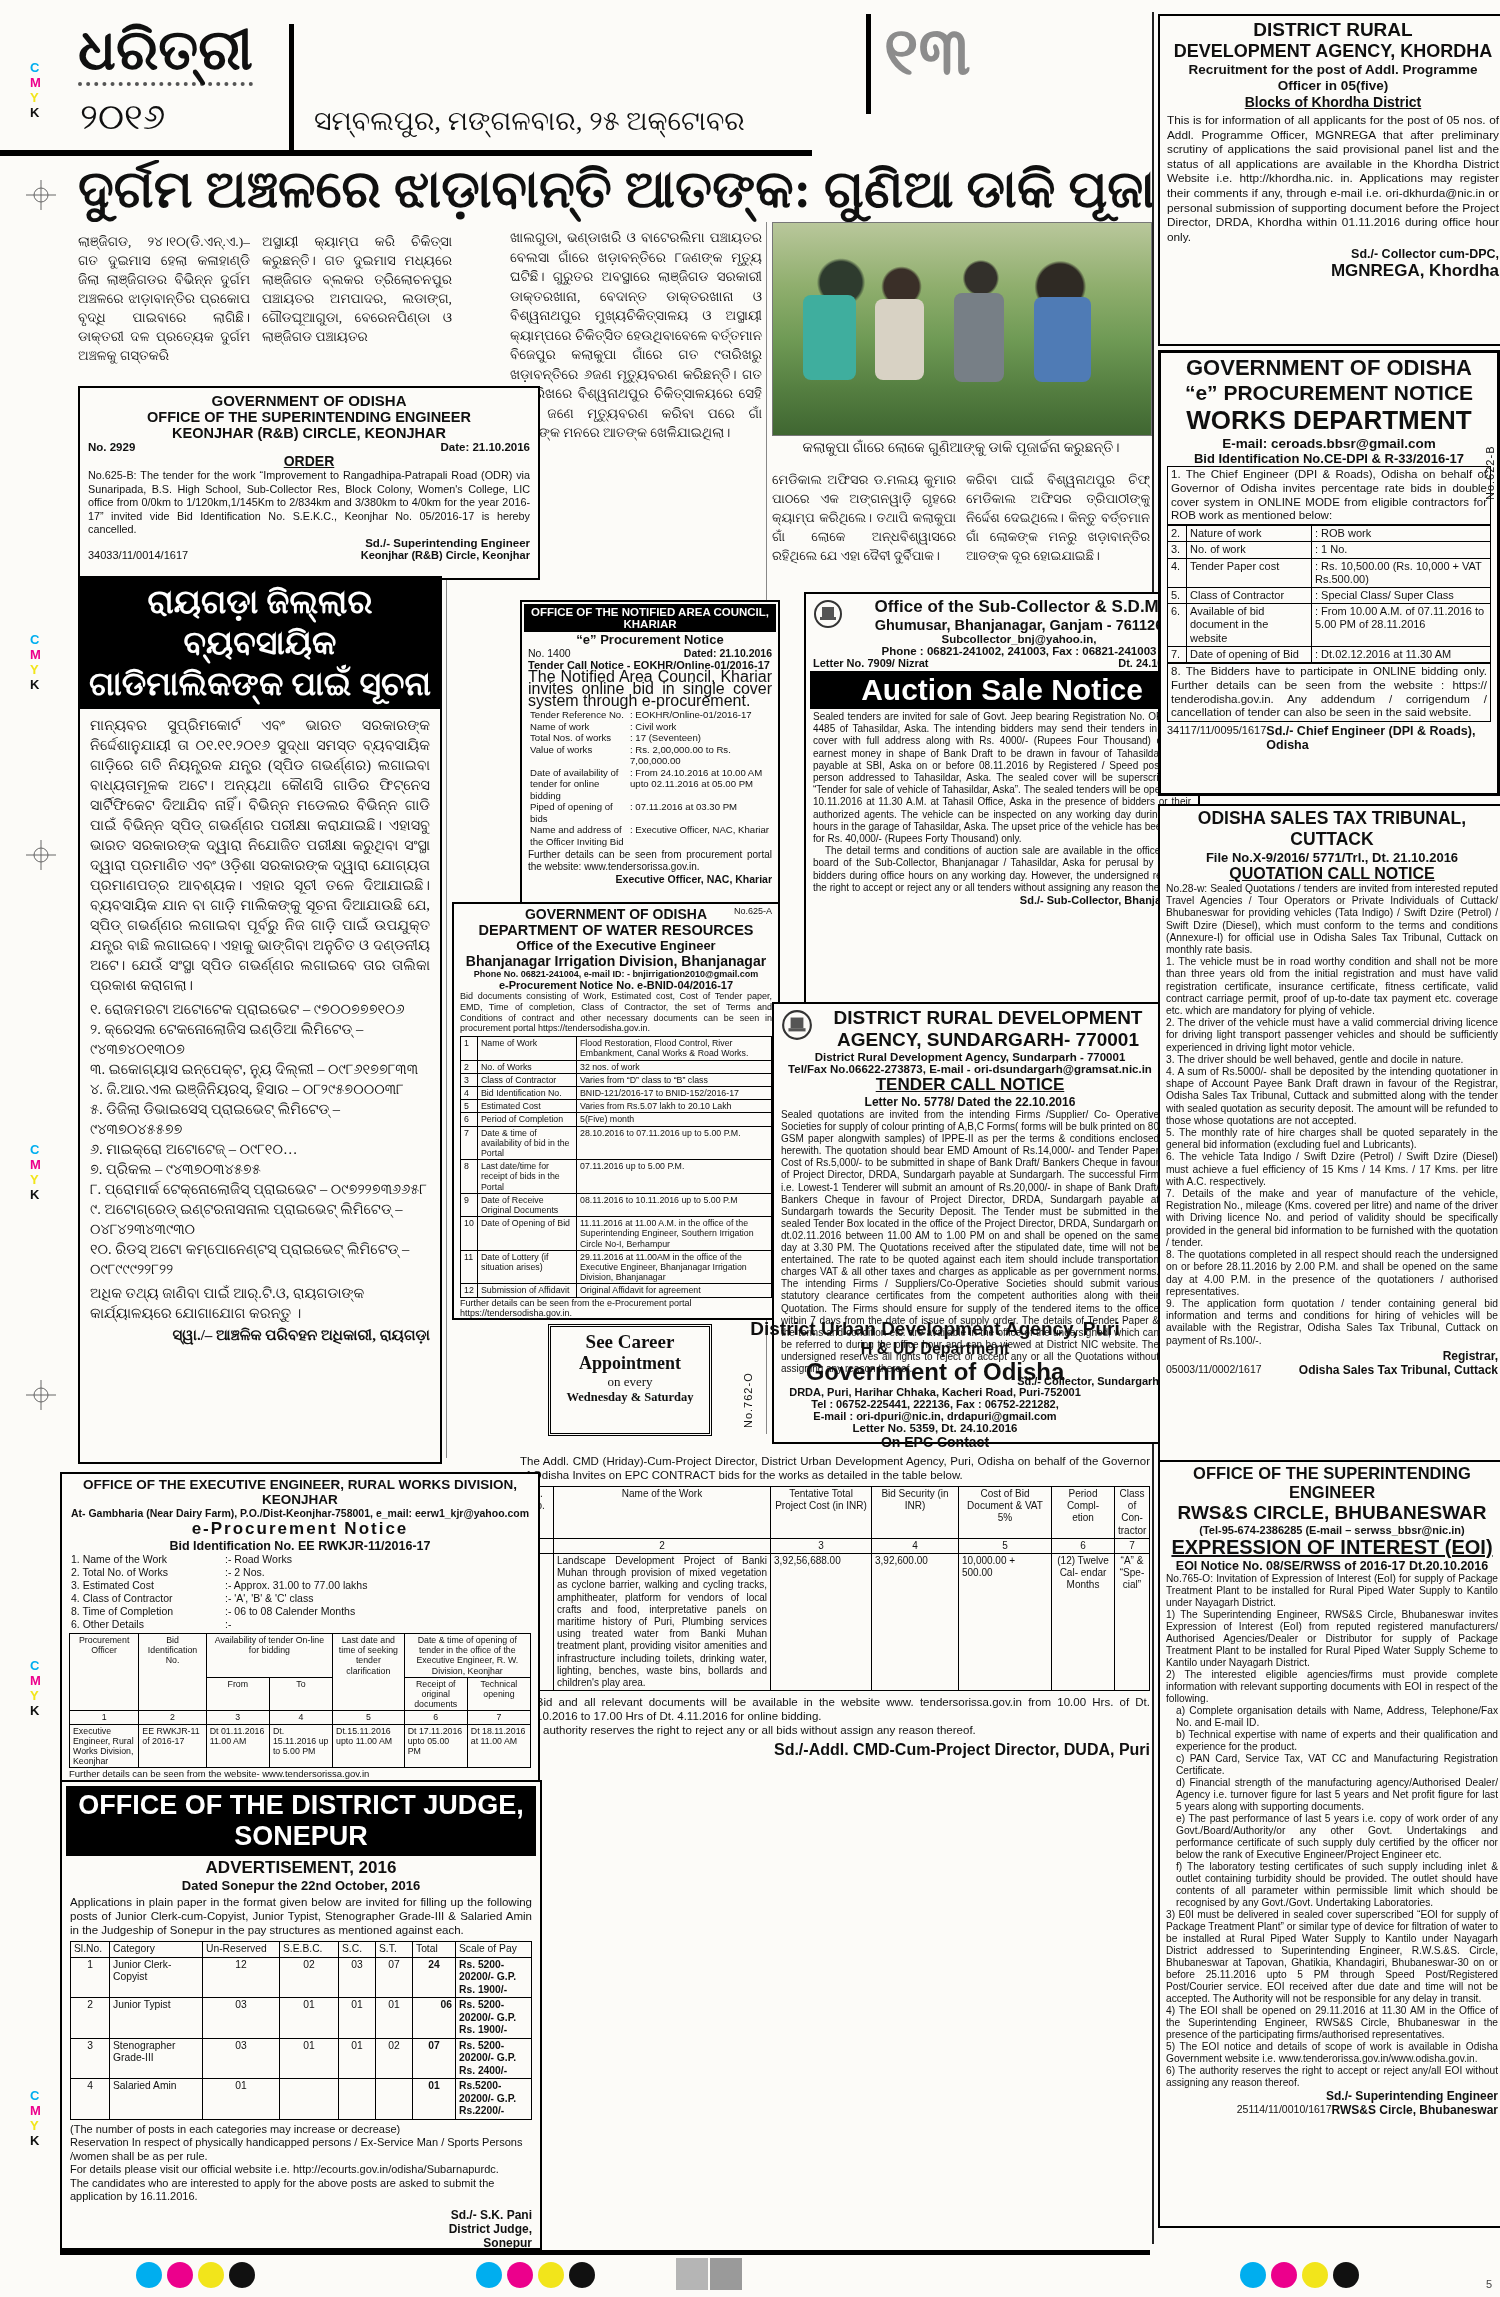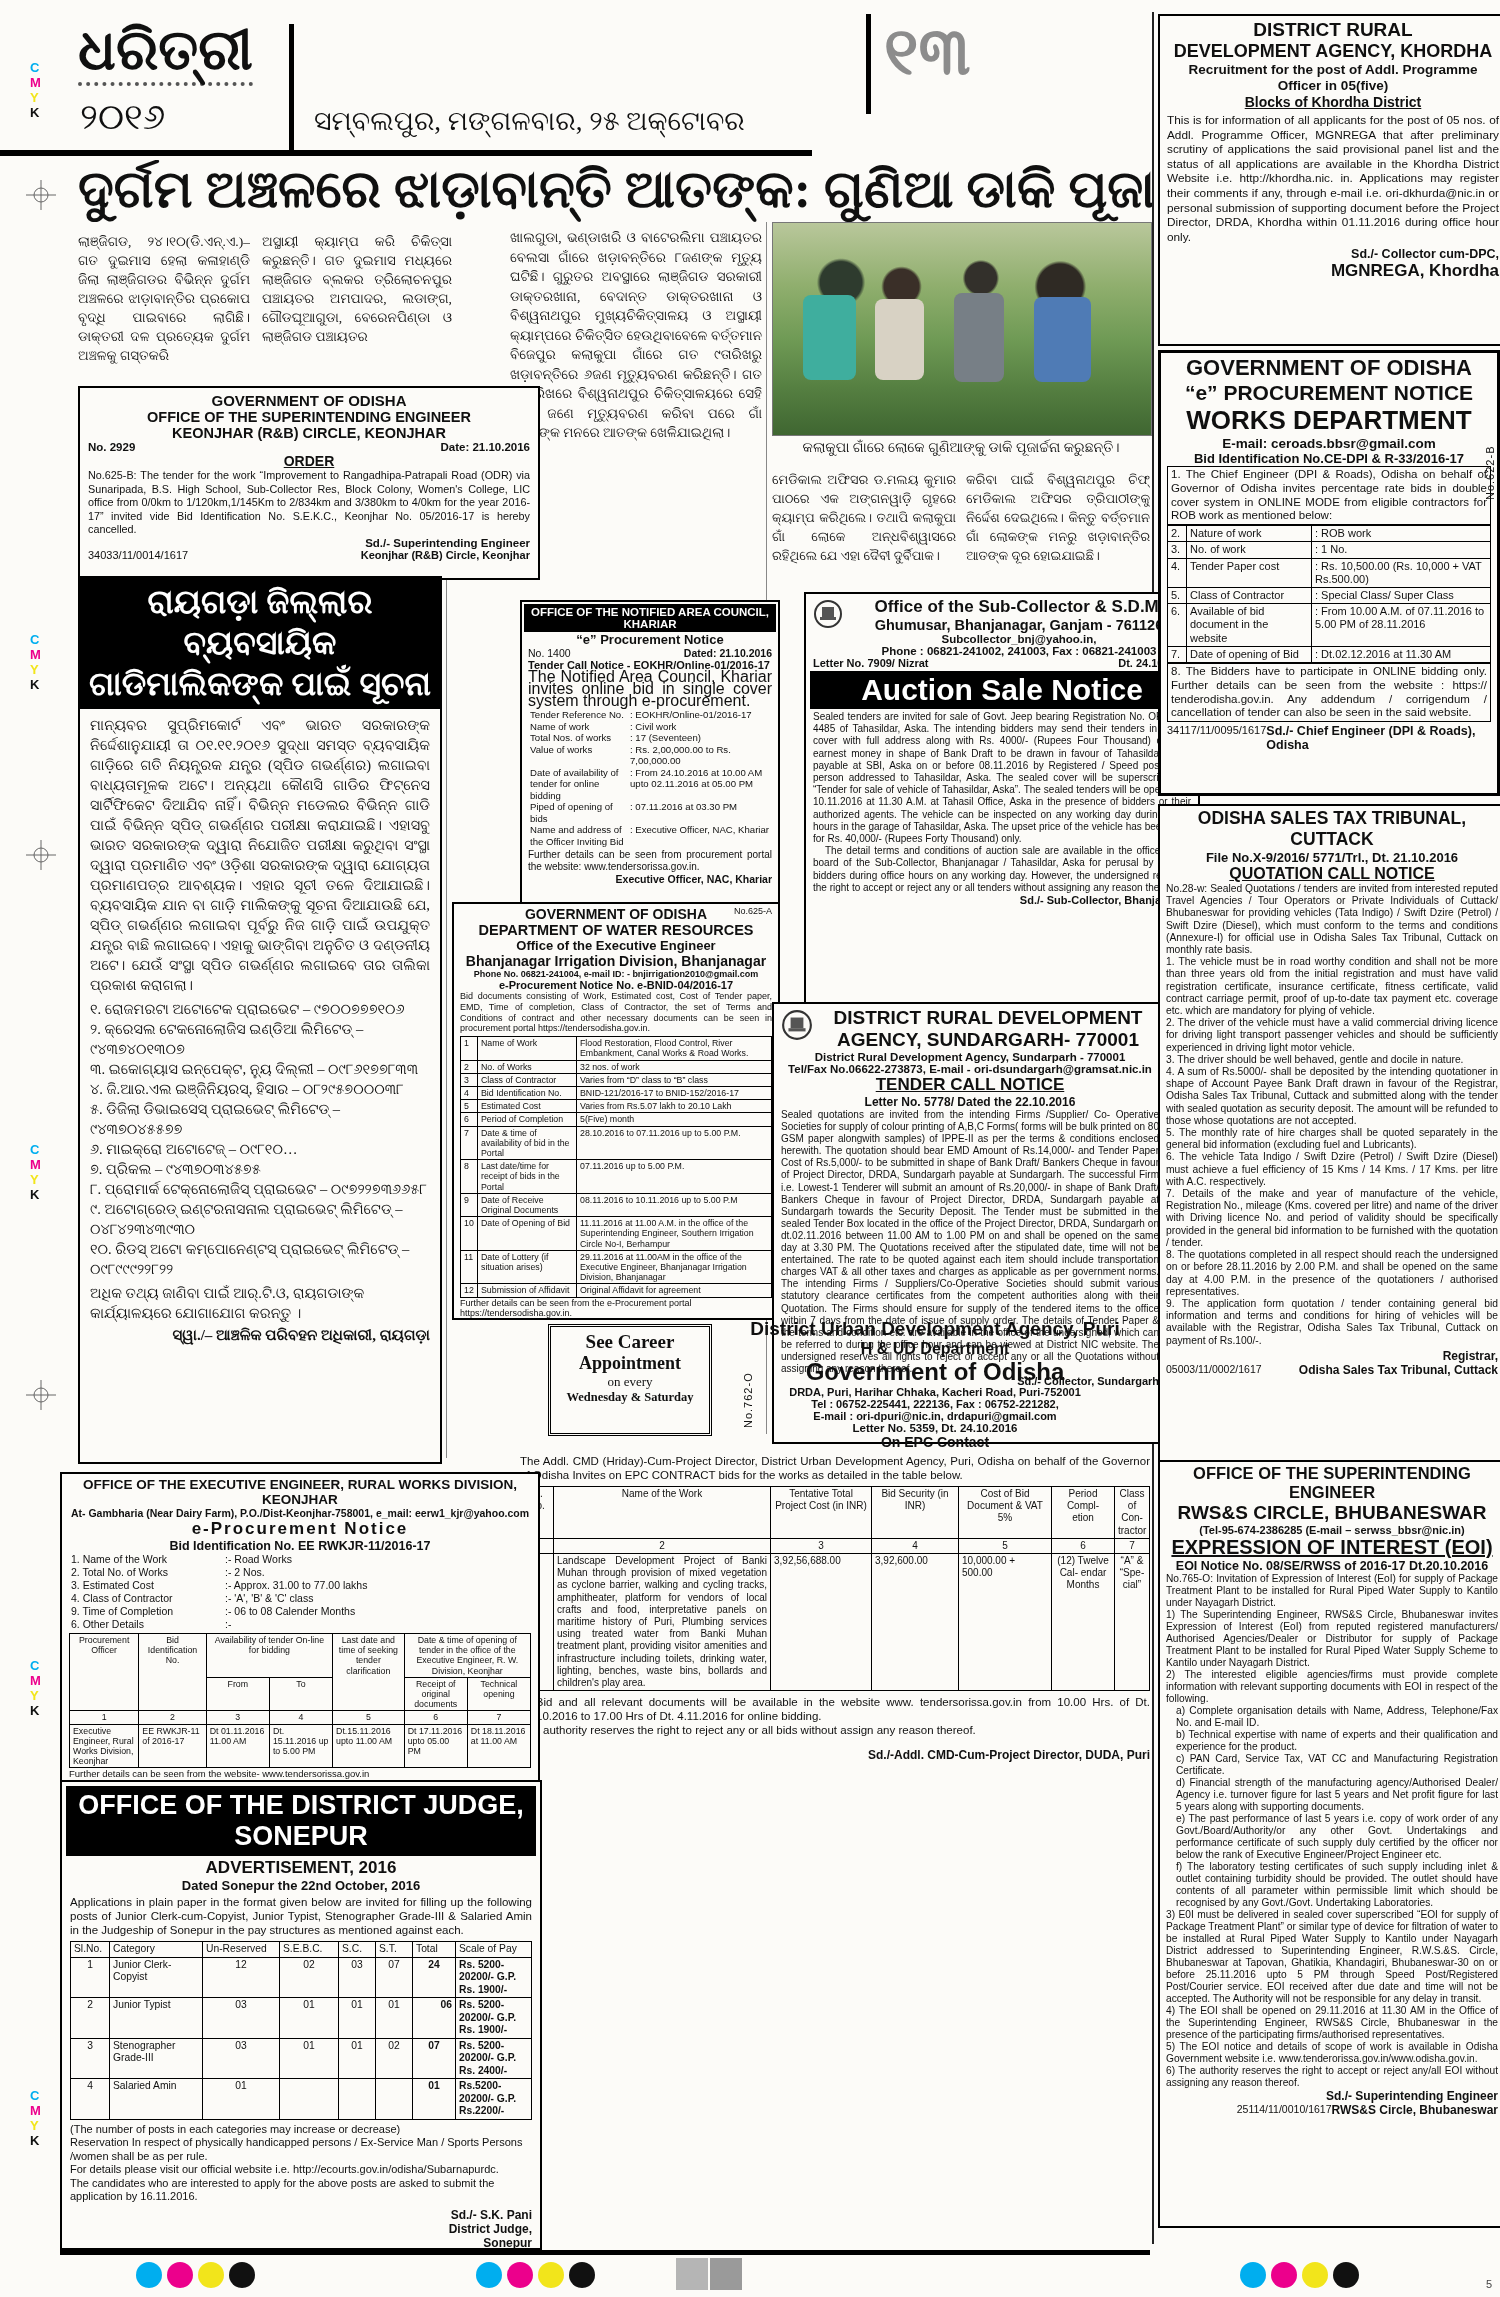--- a/index.html
+++ b/index.html
@@ -389,21 +389,21 @@
         <td>3,92,56,688.00</td>
         <td>3,92,600.00</td>
         <td>10,000.00 + 500.00</td>
         <td style="text-align:center">(12) Twelve Cal- endar Months</td>
         <td style="text-align:center">“A” &amp; “Spe- cial”</td>
       </tr>
     </tbody>
       </table>
     <div class="jt" style="font-size:11.5px;line-height:14px;margin-top:4px">3. Bid and all relevant documents will be available in the website www. tendersorissa.gov.in from 10.00 Hrs. of Dt. 26.10.2016 to 17.00 Hrs of Dt. 4.11.2016 for online bidding.</div>
     <div class="jt" style="font-size:11.5px;line-height:14px">The authority reserves the right to reject any or all bids without assign any reason thereof.</div>
-    <div class="r b" style="font-size:12px;margin-top:11px">Sd./-Addl. CMD-Cum-Project Director, DUDA, Puri</div>
+    <div class="r b" style="font-size:16px;margin-top:4px">Sd./-Addl. CMD-Cum-Project Director, DUDA, Puri</div>
   </section>
 
   <section class="abs box" style="left:60px;top:1472px;width:462px;height:300px;padding:3px 7px">
     <div class="c b" style="font-size:13.5px">OFFICE OF THE EXECUTIVE ENGINEER, RURAL WORKS DIVISION, KEONJHAR</div>
     <div class="c b" style="font-size:10.5px">At- Gambharia (Near Dairy Farm), P.O./Dist-Keonjhar-758001, e_mail: eerw1_kjr@yahoo.com</div>
     <div class="c b" style="font-size:17px;letter-spacing:2px">e-Procurement Notice</div>
     <div class="c b" style="font-size:12.5px">Bid Identification No. EE RWKJR-11/2016-17</div>
     <table class="nb" style="font-size:10.5px;line-height:13px;width:70%">
       <tbody>
           <tr>
@@ -416,21 +416,21 @@
           </tr>
       <tr>
             <td>3.  Estimated Cost</td>
             <td>:-  Approx. 31.00 to 77.00 lakhs</td>
           </tr>
       <tr>
             <td>4.  Class of Contractor</td>
             <td>:-  'A', 'B' &amp; 'C' class</td>
           </tr>
       <tr>
-            <td>9.  Time of Completion</td>
+            <td>8.  Time of Completion</td>
             <td>:-  06 to 08 Calender Months</td>
           </tr>
       <tr>
             <td>6.  Other Details</td>
             <td>:-</td>
           </tr>
     </tbody>
       </table>
     <table style="font-size:8.8px;line-height:10.2px;margin-top:2px">
       <tbody>

